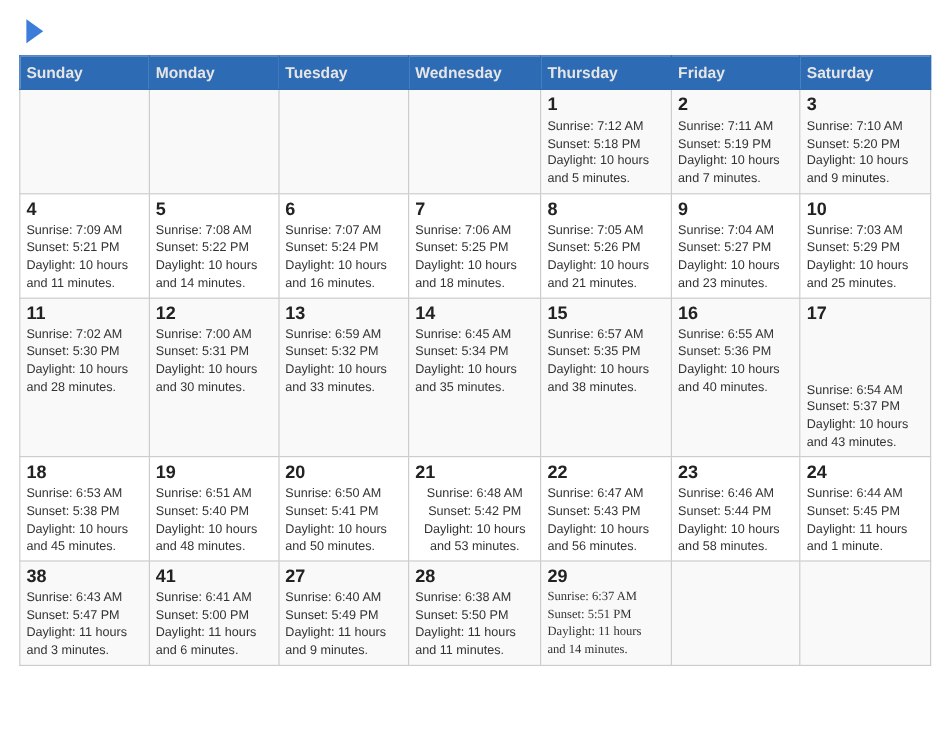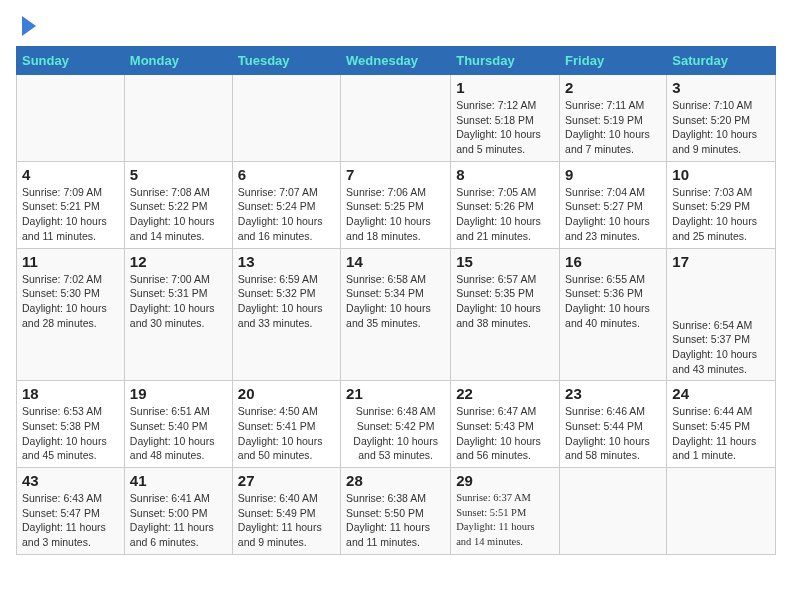--- a/index.html
+++ b/index.html
@@ -34,21 +34,21 @@
     .title-block h1 { font-size: 36px; font-weight: bold; color: #222; }
     .title-block h2 { font-size: 16px; font-weight: normal; color: #444; }
 
     table {
       width: 100%;
       border-collapse: collapse;
       font-size: 11px;
     }
     thead tr th {
       background: #2e6bb5;
-      color: #5eead4;
+      color: #e5e5e5;
       text-align: left;
       padding: 6px 5px;
       font-size: 13px;
       border: 1px solid #2e6bb5;
     }
     tbody tr td {
       border: 1px solid #ccc;
       vertical-align: top;
       padding: 4px 5px;
       width: 113px;
@@ -195,21 +195,21 @@
         </td>
         <td>
           <span class="day-num">13</span>
           <div class="day-detail" style="white-space: pre-line;">Sunrise: 6:59 AM
 Sunset: 5:32 PM
 Daylight: 10 hours
 and 33 minutes.</div>
         </td>
         <td>
           <span class="day-num">14</span>
-          <div class="day-detail" style="white-space: pre-line;">Sunrise: 6:58 AM
+          <div class="day-detail" style="white-space: pre-line;">Sunrise: 6:45 AM
 Sunset: 5:34 PM
 Daylight: 10 hours
 and 35 minutes.</div>
         </td>
         <td>
           <span class="day-num">15</span>
           <div class="day-detail" style="white-space: pre-line;">Sunrise: 6:57 AM
 Sunset: 5:35 PM
 Daylight: 10 hours
 and 38 minutes.</div>
@@ -239,21 +239,21 @@
         </td>
         <td>
           <span class="day-num">19</span>
           <div class="day-detail" style="white-space: pre-line;">Sunrise: 6:51 AM
 Sunset: 5:40 PM
 Daylight: 10 hours
 and 48 minutes.</div>
         </td>
         <td>
           <span class="day-num">20</span>
-          <div class="day-detail" style="white-space: pre-line;">Sunrise: 4:50 AM
+          <div class="day-detail" style="white-space: pre-line;">Sunrise: 6:50 AM
 Sunset: 5:41 PM
 Daylight: 10 hours
 and 50 minutes.</div>
         </td>
         <td>
           <span class="day-num">21</span>
           <div class="day-detail" style="white-space: pre-line; text-align: center;">Sunrise: 6:48 AM
 Sunset: 5:42 PM
 Daylight: 10 hours
 and 53 minutes.</div>
@@ -275,21 +275,21 @@
         <td>
           <span class="day-num">24</span>
           <div class="day-detail" style="white-space: pre-line;">Sunrise: 6:44 AM
 Sunset: 5:45 PM
 Daylight: 11 hours
 and 1 minute.</div>
         </td>
       </tr>
       <tr>
         <td>
-          <span class="day-num">43</span>
+          <span class="day-num">38</span>
           <div class="day-detail" style="white-space: pre-line;">Sunrise: 6:43 AM
 Sunset: 5:47 PM
 Daylight: 11 hours
 and 3 minutes.</div>
         </td>
         <td>
           <span class="day-num">41</span>
           <div class="day-detail" style="white-space: pre-line;">Sunrise: 6:41 AM
 Sunset: 5:00 PM
 Daylight: 11 hours

